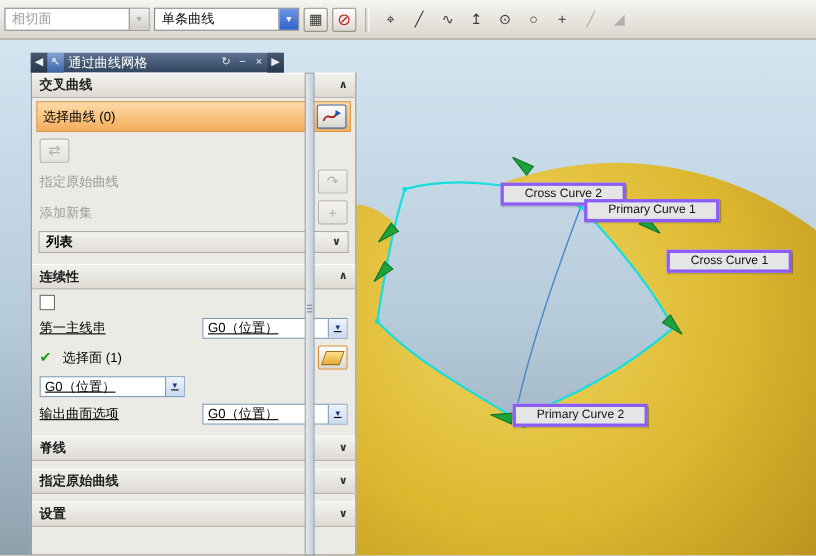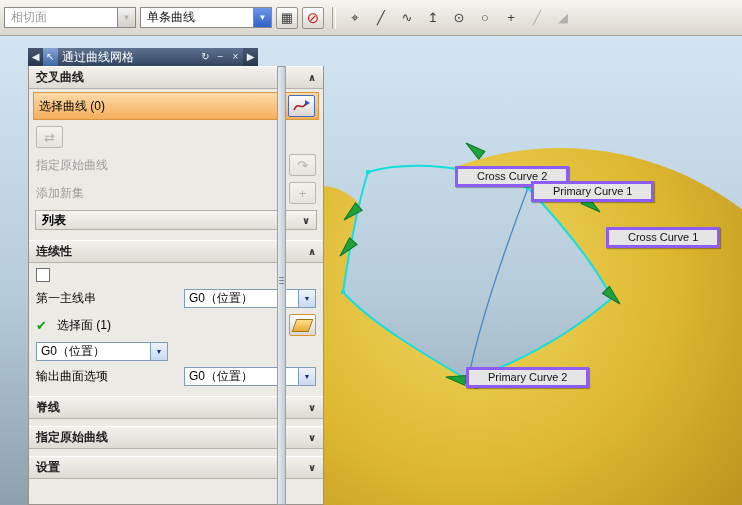--- a/index.html
+++ b/index.html
@@ -57,21 +57,21 @@
           background:linear-gradient(#fcdaa8,#f5ae5c);border:1px solid #d6953f;box-sizing:border-box;}
   .ibtn{width:27px;height:22px;flex:0 0 auto;display:flex;align-items:center;justify-content:center;
         border:1px solid #8a867e;border-radius:2px;background:linear-gradient(#fefefe,#d9d6cf);
         font-size:13px;color:#4a4a4a;box-sizing:border-box;}
   .ibtn.hl{border-color:#3f6cbf;}
   .ibtn.hlo{border-color:#dd8f2e;}
   .ibtn.disabled{color:#b5b3ae;background:linear-gradient(#f3f2ef,#e5e3dd);border-color:#bab6ae;}
   .listbar{margin:3px 6px;height:18px;padding:0 6px;display:flex;align-items:center;justify-content:space-between;
            font-size:12px;font-weight:bold;background:linear-gradient(#f5f3ef,#e1ded7);border:1px solid #b2aea6;}
   .cb{width:12px;height:12px;background:#fff;border:1px solid #6e6e6e;flex:0 0 auto;}
-  .crow{display:flex;align-items:center;padding:3px 7px;font-size:12px;min-height:25px;box-sizing:border-box;}
+  .crow{display:flex;align-items:center;padding:3px 7px;font-size:12px;min-height:25px;box-sizing:border-box;text-decoration:underline;}
   .crow .lbl{flex:1;white-space:nowrap;}
   .combo{display:flex;width:132px;height:19px;border:1px solid #7f9db9;background:#fff;align-items:center;box-sizing:border-box;}
   .combo .val{flex:1;padding:0 4px;font-size:12px;white-space:nowrap;}
   .combo .dd{width:16px;height:100%;border-left:1px solid #7f9db9;display:flex;align-items:center;justify-content:center;
              font-size:7px;color:#16327c;background:linear-gradient(#eef3fb,#c9d9f0);}
   .check{color:#179b17;font-weight:bold;font-size:13px;margin-right:4px;}
   .facebox{width:15px;height:11px;background:linear-gradient(#ffe08a,#e8a93a);border:1px solid #9a7714;transform:skewX(-20deg);}
 </style>
 </head>
 <body>

